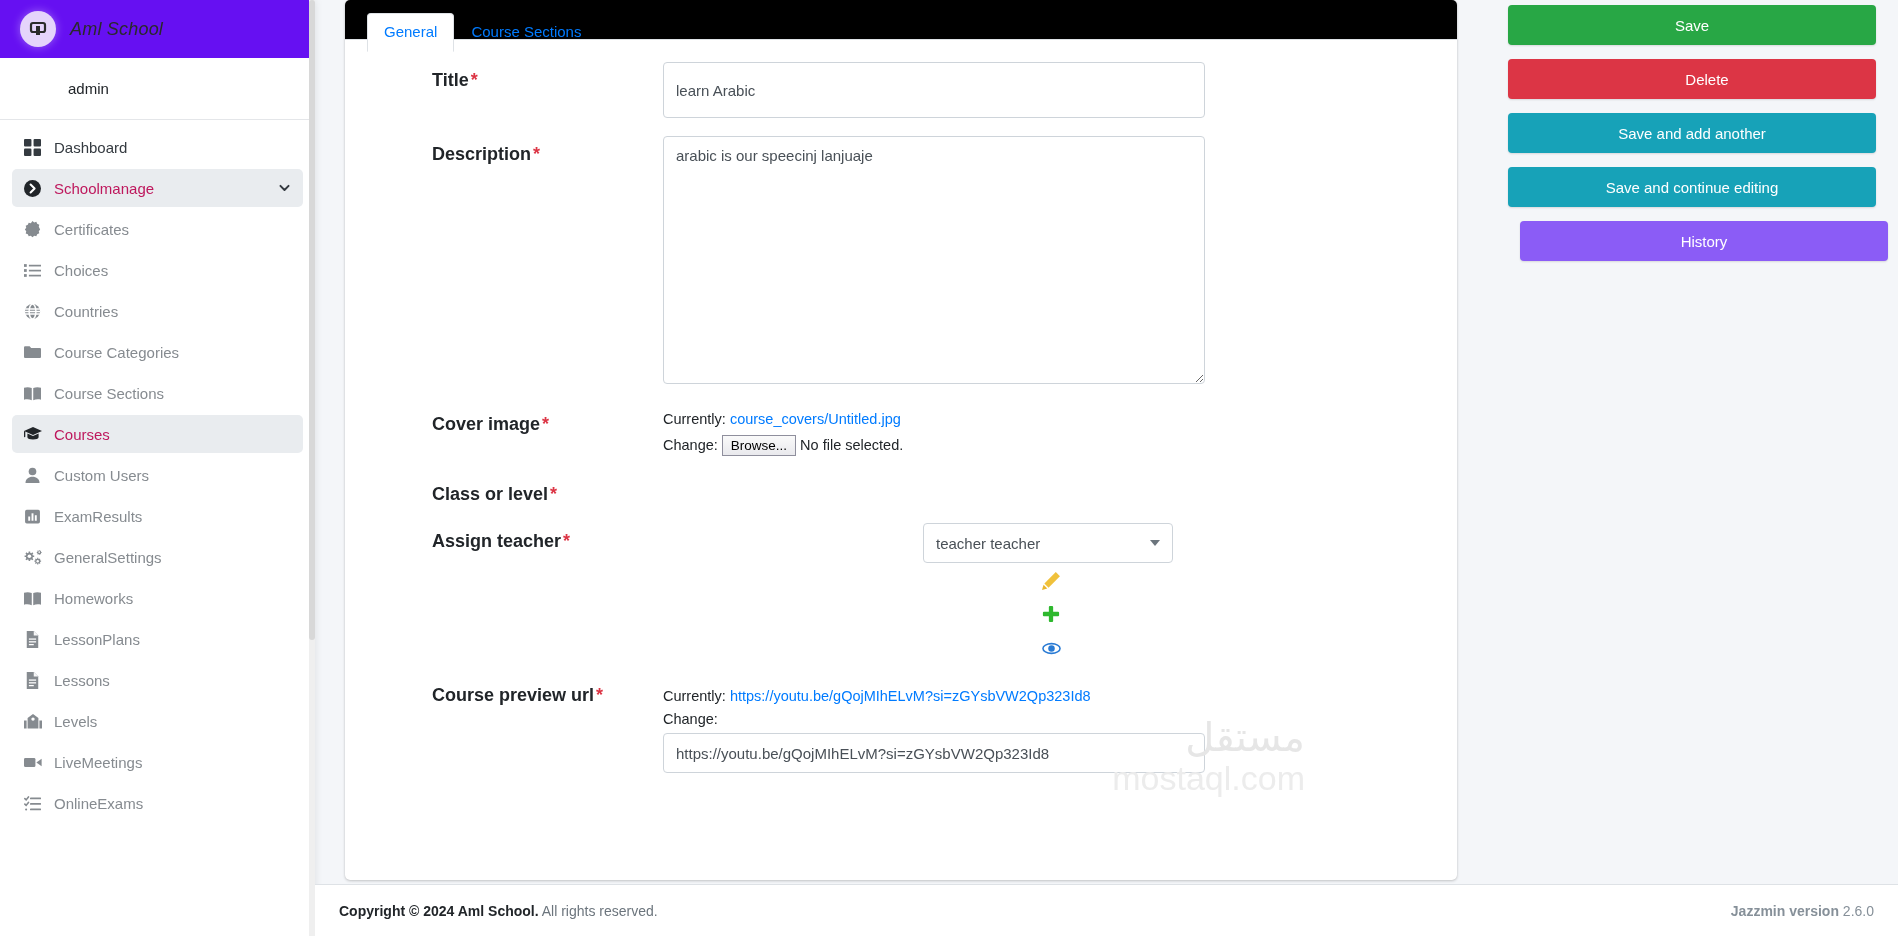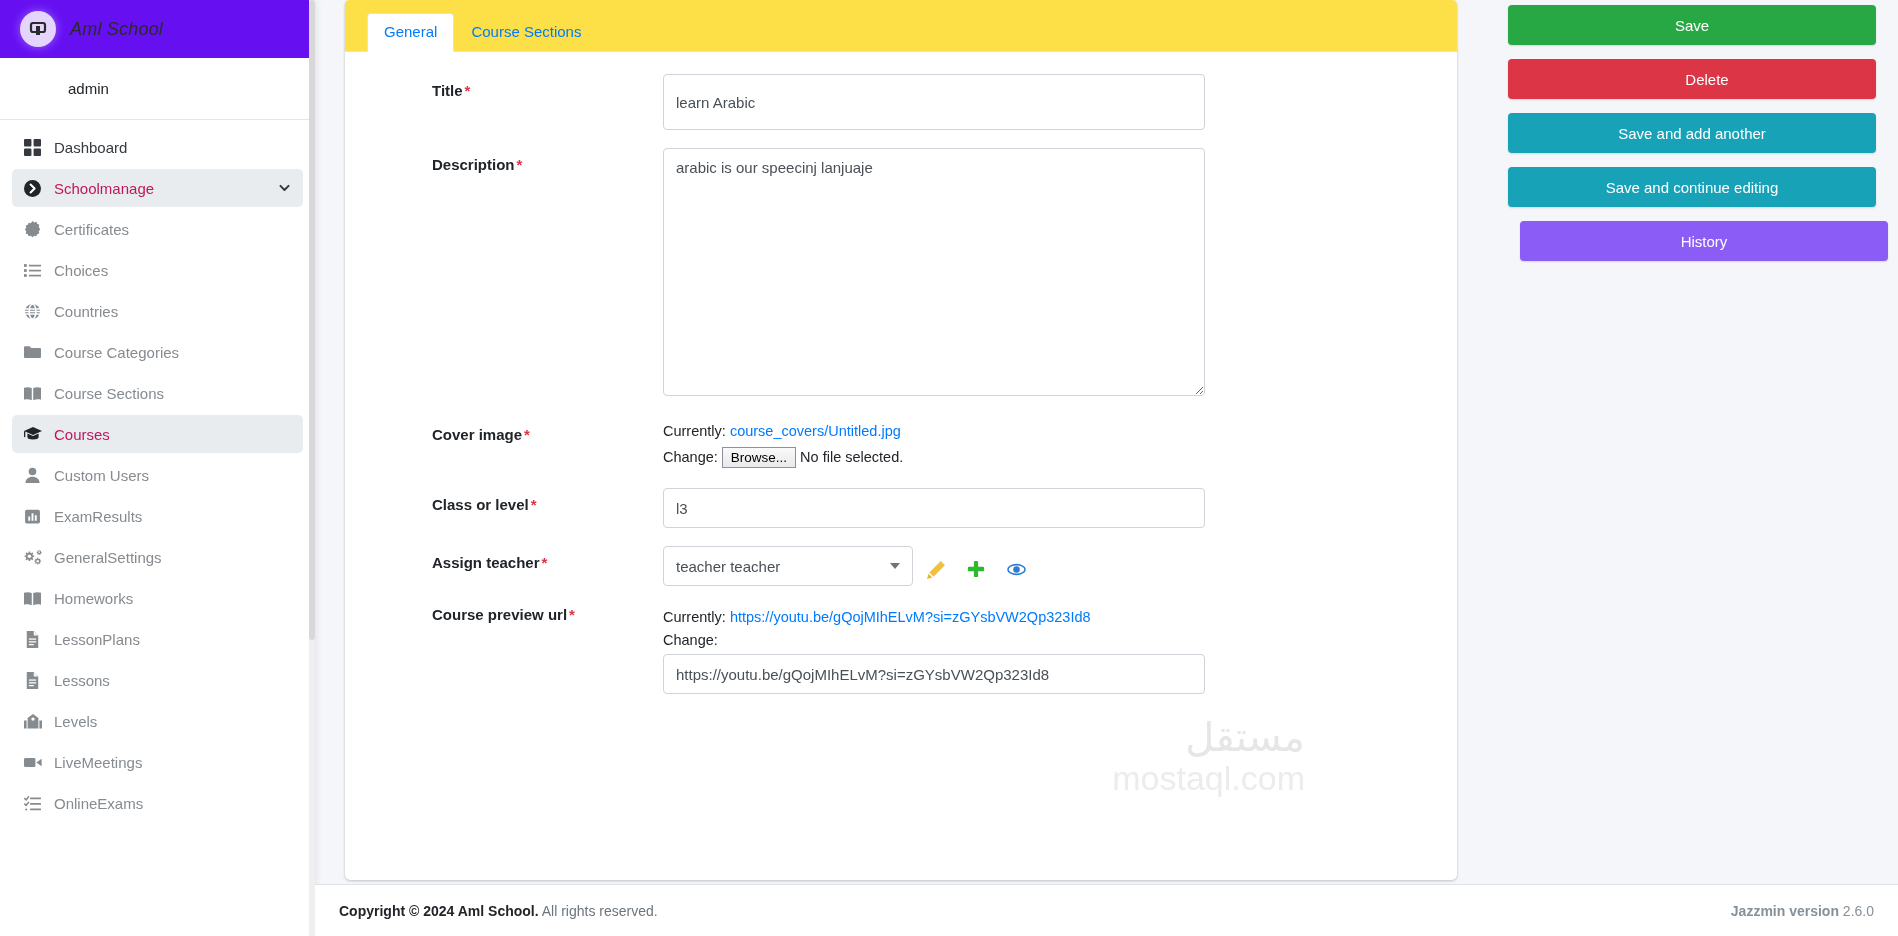--- a/index.html
+++ b/index.html
@@ -97,22 +97,22 @@
     border-radius: 5px;
     box-shadow: 0 0 1px rgba(0,0,0,.125), 0 1px 3px rgba(0,0,0,.2);
     width: 1112px;
     height: 880px;
     position: relative;
     overflow: hidden;
   }
   .card-header {
     padding: 12px 12px 0 22px;
     border-bottom: 1px solid #dee2e6;
-    background: #fde047;
-    height: 52px;
+    background: #000000;
+    height: 40px;
   }
   .tabs { display: flex; gap: 0; position: relative; top: 1px; }
   .tab {
     padding: 9px 16px 10px 16px;
     font-size: 15px;
     color: #007bff;
     cursor: pointer;
     border: 1px solid transparent;
     border-radius: 4px 4px 0 0;
     background: transparent;
@@ -122,21 +122,21 @@
     background: #fff;
     border-color: #dee2e6 #dee2e6 #fff;
     color: #007bff;
   }
   .card-body { padding: 22px 24px 10px 24px; }
 
   .form-row { display: flex; align-items: flex-start; margin-bottom: 18px; }
   .form-label {
     width: 270px; flex: 0 0 270px;
     padding-left: 63px;
-    font-size: 15px;
+    font-size: 18px;
     font-weight: bold;
     color: #212529;
     padding-top: 8px;
   }
   .req { color: #dc3545; font-weight: bold; margin-left: 2px; }
   .form-control-wrap { flex: 1 1 auto; padding-left: 24px; }
 
   input.text-input, textarea.text-input {
     border: 1px solid #ced4da;
     border-radius: 4px;
@@ -164,21 +164,21 @@
     padding: 2px 8px;
     border: 1px solid #8f8f9d;
     border-radius: 0;
     background: linear-gradient(#fafafa, #e9e9ed);
     color: #000;
     cursor: pointer;
     margin: 0 4px;
   }
   .nofile { color: #212529; font-size: 14.5px; }
 
-  .select-row { display: flex; align-items: flex-end; gap: 0; }
+  .select-row { display: flex; align-items: center; gap: 0; flex-direction: column; }
   .sel {
     width: 250px; height: 40px;
     border: 1px solid #ced4da;
     border-radius: 4px;
     background: #fff;
     display: flex; align-items: center;
     padding: 0 12px;
     font-size: 15px;
     color: #495057;
     cursor: pointer;
@@ -536,23 +536,20 @@
                 </div>
                 <div class="file-line">
                   <span>Change:</span><button class="browse-btn">Browse...</button><span class="nofile">No file selected.</span>
                 </div>
               </div>
             </div>
 
             <div class="form-row" style="margin-top:14px;">
               <div class="form-label">
                 <span>Class or level</span><span class="req">*</span>
-              </div>
-              <div class="form-control-wrap">
-                <input class="text-input level-input" type="text" value="l3" style="">
               </div>
             </div>
 
             <div class="form-row">
               <div class="form-label">
                 <span>Assign teacher</span><span class="req">*</span>
               </div>
               <div class="form-control-wrap">
                 <div class="select-row">
                   <div class="sel">

